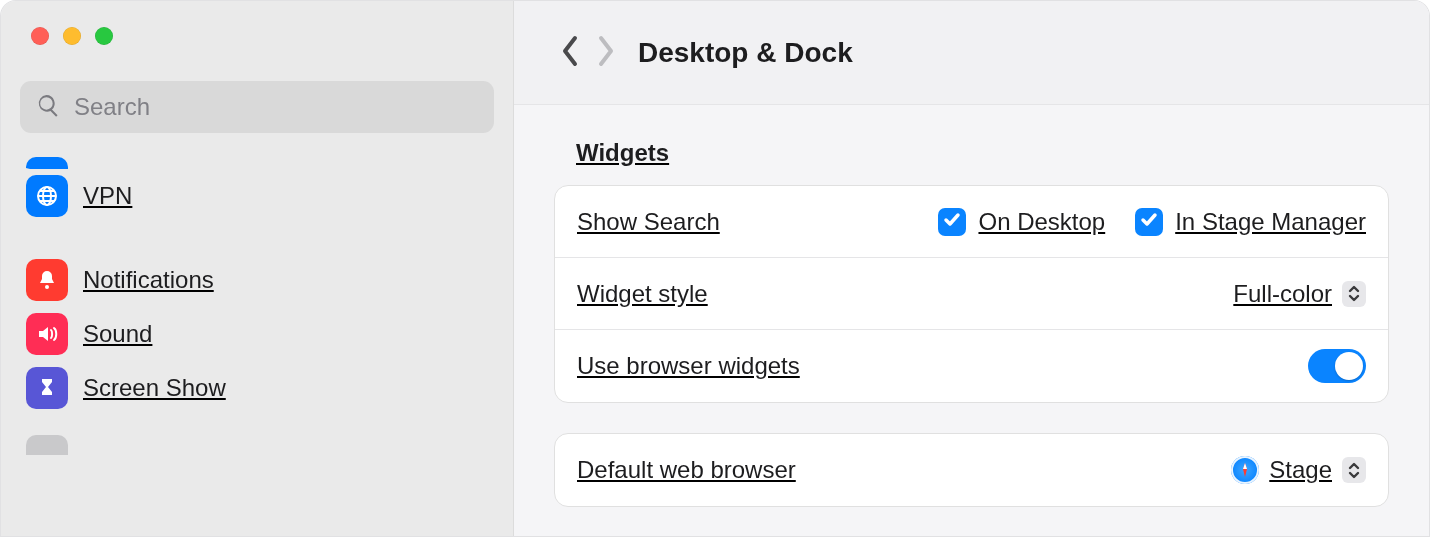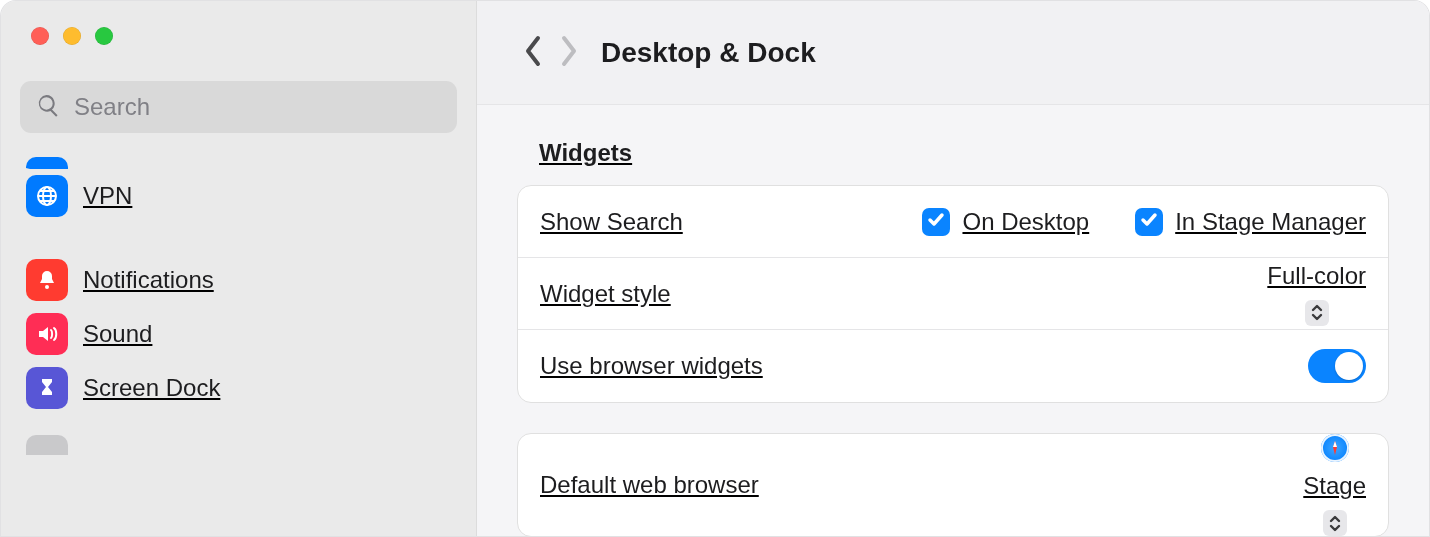--- a/index.html
+++ b/index.html
@@ -38,21 +38,21 @@
 .window {
   display: flex;
   width: 1430px;
   height: 537px;
   background: var(--main-bg);
   border-radius: 16px 16px 0 0;
   overflow: hidden;
   border: 1px solid rgba(0,0,0,0.08);
 }
 .sidebar {
-  width: 476px;
+  width: 513px;
   background: var(--sidebar-bg);
   display: flex;
   flex-direction: column;
   border-right: 1px solid rgba(0,0,0,0.06);
 }
 .traffic-lights {
   display: flex;
   gap: 14px;
   padding: 26px 0 0 30px;
 }
@@ -211,21 +211,21 @@
 }
 .panel .row:last-child { border-bottom: none; }
 .row-label {
   font-size: 24px;
   color: var(--text);
   flex: 1;
 }
 .checkbox-group {
   display: flex;
   align-items: center;
-  gap: 46px;
+  gap: 30px;
 }
 .checkbox-item {
   display: flex;
   align-items: center;
   gap: 12px;
 }
 .checkbox {
   width: 28px;
   height: 28px;
   border-radius: 7px;
@@ -236,21 +236,20 @@
 }
 .checkbox svg { width: 18px; height: 18px; stroke:#fff; stroke-width:3.5; fill:none; stroke-linecap:round; stroke-linejoin:round; }
 .checkbox-label {
   font-size: 24px;
   color: var(--text);
 }
 .popup {
   display: flex;
   align-items: center;
   gap: 10px;
-  flex-direction: column;
 }
 .popup-value {
   font-size: 24px;
   color: var(--text);
 }
 .popup-chevrons {
   width: 24px;
   height: 26px;
   border-radius: 6px;
   background: #e7e7ea;
@@ -349,21 +348,21 @@
         <span class="sidebar-label">Sound</span>
       </div>
 
 
       <div class="sidebar-item">
         <div class="app-icon" style="background:#5856d6">
           <svg viewBox="0 0 24 24">
               <path d="M7 3h10v3l-4 5 4 5v3H7v-3l4-5-4-5V3z" fill="#fff"></path>
             </svg>
         </div>
-        <span class="sidebar-label">Screen Dock</span>
+        <span class="sidebar-label">Screen Show</span>
       </div>
     </div>
 
     <div class="sidebar-bottom-peek">
       <div class="peek-dot"></div>
     </div>
   </aside>
 
   <main class="main">
     <div class="titlebar">

